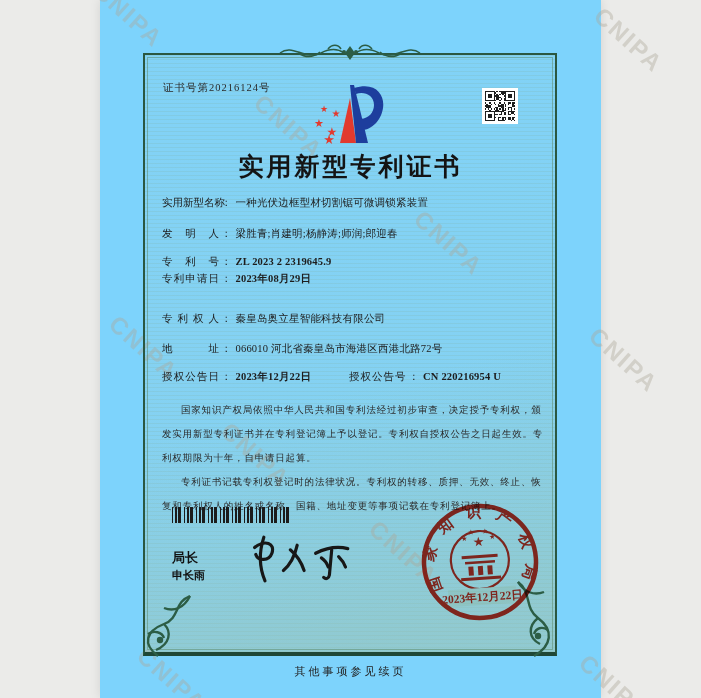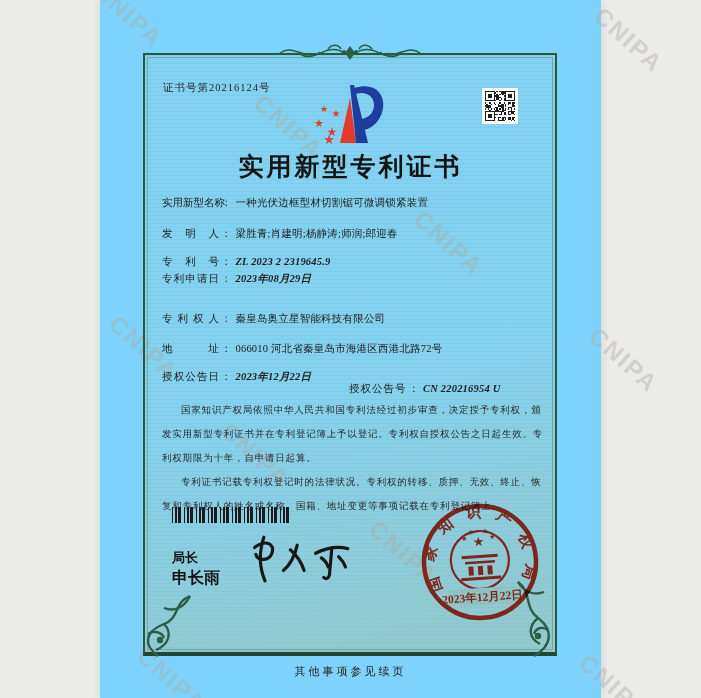--- a/index.html
+++ b/index.html
@@ -25,30 +25,30 @@
   
   .cert-no{position:absolute;z-index:5;left:63px;top:81px;font-size:10.5px;letter-spacing:1px;color:#2b2b2b;}
   .logo{position:absolute;z-index:5;left:206px;top:82px;}
   .qr{position:absolute;z-index:5;left:382px;top:88px;background:#fff;}
   .title{position:absolute;z-index:5;left:0;top:150px;width:100%;margin:0;text-align:center;
          font-size:25px;font-weight:bold;letter-spacing:3px;color:#141414;}
   .row{position:absolute;z-index:5;left:62px;width:400px;font-size:10.5px;color:#1d1d1d;white-space:nowrap;}
   .lbl{display:inline-block;width:57px;text-align:justify;text-align-last:justify;}
   .colon{margin:0 4px 0 2px;}
   .val{letter-spacing:.2px;margin-top:43px;}
-  .vbold{font-weight:bold;font-style:italic;}
+  .vbold{font-weight:bold;}
   .pair2{position:absolute;left:187px;top:0;}
-  .pair2 .lbl{width:auto;letter-spacing:1px;margin-top:12px;}
+  .pair2 .lbl{width:auto;letter-spacing:1px;}
   .paras{position:absolute;z-index:5;left:62px;top:398px;width:388px;font-size:9.5px;
          line-height:24px;letter-spacing:.8px;color:#2a2a2a;}
   .paras p{margin:0;text-indent:2em;}
   .barcode{position:absolute;z-index:5;left:72px;top:507px;width:126px;height:16px;font-size:0;}
   .barcode i{display:inline-block;height:100%;background:#1c1c1c;vertical-align:top;}
   .sig-title{position:absolute;z-index:5;left:72px;top:549px;font-size:13px;font-weight:bold;color:#111;}
-  .sig-name{position:absolute;z-index:5;left:72px;top:568px;font-size:16px;font-weight:bold;color:#111;}
+  .sig-name{position:absolute;z-index:5;left:72px;top:568px;font-size:11px;font-weight:bold;color:#111;}
   .sig-script{position:absolute;z-index:5;left:142px;top:528px;}
   .seal{position:absolute;z-index:6;left:318px;top:500px;transform:rotate(-4deg);
         opacity:.95;mix-blend-mode:multiply;}
   .page-no{position:absolute;z-index:5;left:0;top:636px;width:100%;text-align:center;font-size:9.5px;color:#333;}
   .cont-note{position:absolute;z-index:5;left:0;top:664px;width:100%;text-align:center;
         font-size:11px;letter-spacing:3px;color:#222;}
 </style>
 </head>
 <body>
 

